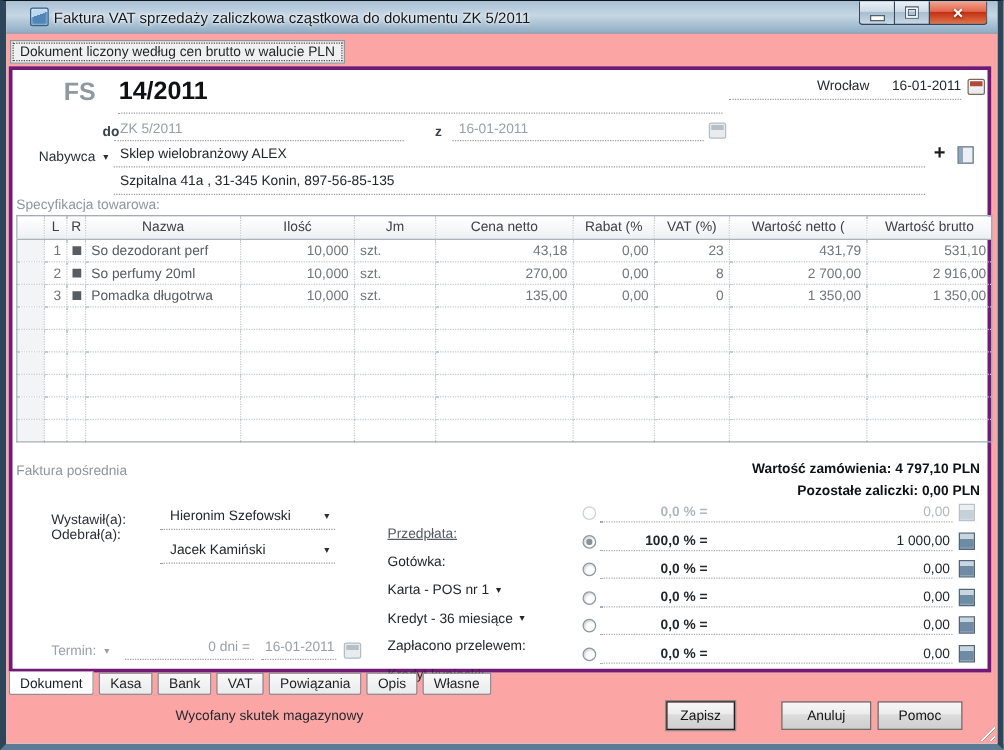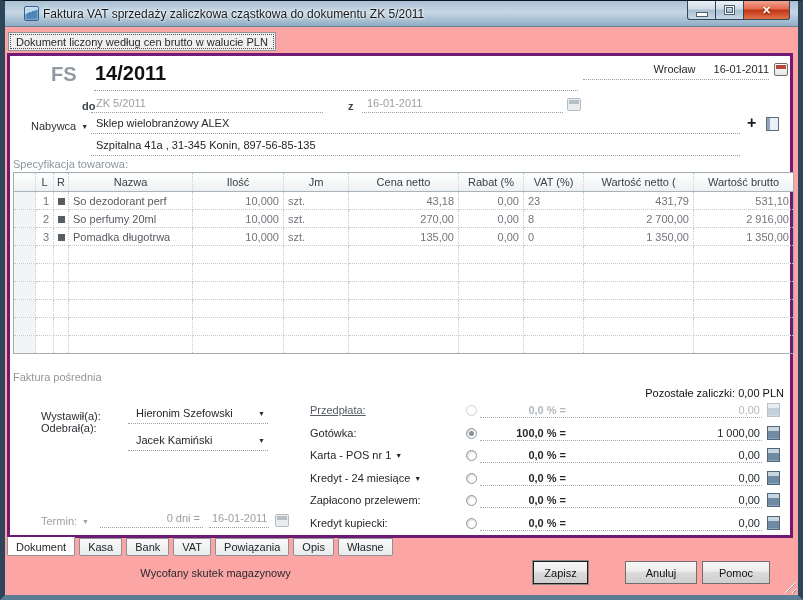--- a/index.html
+++ b/index.html
@@ -64,34 +64,34 @@
   .fld-addr{position:absolute;left:81px;top:83px;width:649px;height:17px;padding-left:5px;color:#24272a;}
   .spec-label{position:absolute;left:3px;top:102px;color:#90969b;}
   
   table.items{position:absolute;left:3px;top:116px;width:780px;border-collapse:collapse;table-layout:fixed;
     font-size:11px;color:#71767b;border:1px solid #a4adb4;}
   table.items th{height:19px;font-weight:normal;color:#3b4045;background:linear-gradient(#ffffff,#edf0f2);
     border-right:1px dotted #c3cad0;border-bottom:1px solid #aab3ba;padding:0 3px;overflow:hidden;white-space:nowrap;text-align:center;}
   table.items td{height:18px;border-right:1px dotted #c3cad0;border-bottom:1px dotted #c3cad0;
     padding:0 4px;overflow:hidden;white-space:nowrap;}
   td.sel,th.sel{background:#f2f4f5;}
-  td.num{text-align:right;} td.vat{text-align:left;} td.name{text-align:left;color:#565b60;} td.unit{text-align:left;}
+  td.num{text-align:right;} td.vat{text-align:right;} td.name{text-align:left;color:#565b60;} td.unit{text-align:left;}
   .sq{display:inline-block;width:7px;height:7px;background:#585d61;}
   
   .sum-left{position:absolute;left:3px;top:315px;color:#90969b;}
   .sum-right1{position:absolute;right:6px;top:313px;font-weight:bold;color:#0f1113;}
-  .sum-right2{position:absolute;right:6px;top:331px;font-weight:normal;color:#0f1113;}
+  .sum-right2{position:absolute;right:6px;top:331px;font-weight:bold;color:#0f1113;}
   
   .lbl-person{position:absolute;color:#2b2f33;}
   .fld-person{position:absolute;width:140px;height:17px;padding-left:8px;color:#24272a;}
   .p-arrow{position:absolute;right:3px;top:3px;font-size:7px;color:#2b2e31;}
   
   .payments{position:absolute;left:280px;top:345px;width:500px;height:140px;}
   .pay-row{position:absolute;left:0;width:100%;height:20px;}
-  .pay-label{position:absolute;left:0;top:3px;color:#24272a;cursor:pointer;padding-left:20px;}
+  .pay-label{position:absolute;left:0;top:20px;color:#24272a;cursor:pointer;padding-left:20px;}
   .plink{text-decoration:underline;color:#565c61;}
   .pdd::after{content:"▼";font-size:7px;margin-left:4px;vertical-align:1px;}
   .pay-line{position:absolute;left:190px;right:28px;top:16px;border-bottom:1px dotted #a7adb2;}
   .radio{position:absolute;left:176px;top:4px;width:11px;height:11px;border:1px solid #8d97a0;border-radius:50%;
     background:#fff;box-shadow:inset 1px 1px 2px rgba(0,0,0,.18);cursor:pointer;}
   .radio.checked::after{content:"";position:absolute;left:2px;top:2px;width:5px;height:5px;border-radius:50%;background:#8a9299;}
   .pay-pct{position:absolute;left:186px;top:3px;width:90px;text-align:right;color:#24272a;font-weight:bold;}
   .pay-amt{position:absolute;left:280px;top:3px;width:190px;text-align:right;color:#24272a;}
   .calc{position:absolute;left:477px;top:2px;width:13px;height:14px;border:1px solid #51667a;
     background:linear-gradient(#c8d6e2 0 4px,#6f8ba3 4px);box-shadow:inset 0 -1px 0 #8ea6ba;cursor:pointer;}
@@ -310,20 +310,21 @@
               <td>&nbsp;</td>
               <td>&nbsp;</td>
               <td>&nbsp;</td>
               <td>&nbsp;</td>
               <td>&nbsp;</td>
             </tr>
           </tbody>
       </table>
 
       <span class="sum-left">Faktura pośrednia</span>
+      <span class="sum-right1">Wartość zamówienia: 4 797,10 PLN</span>
       <span class="sum-right2">Pozostałe zaliczki: 0,00 PLN</span>
 
       <span class="lbl-person" style="left:31px;top:354px;">Wystawił(a):</span>
       <span class="fld-person dot" style="left:118px;top:351px;"><span>Hieronim Szefowski</span><span class="p-arrow">▼</span></span>
       <span class="lbl-person" style="left:31px;top:366px;">Odebrał(a):</span>
       <span class="fld-person dot" style="left:118px;top:378px;"><span>Jacek Kamiński</span><span class="p-arrow">▼</span></span>
 
       <div class="payments">
           <div class="pay-row pdis" style="top: 0px;">
             <span class="pay-line"></span>
@@ -344,21 +345,21 @@
           <div class="pay-row" style="top: 45px;">
             <span class="pay-line"></span>
             <span class="pay-label pdd">Karta - POS nr 1</span>
             <span class="radio"></span>
             <span class="pay-pct">0,0 % =</span>
             <span class="pay-amt">0,00</span>
             <span class="calc"></span>
           </div>
           <div class="pay-row" style="top: 68px;">
             <span class="pay-line"></span>
-            <span class="pay-label pdd">Kredyt - 24 miesiące</span>
+            <span class="pay-label pdd">Kredyt - 36 miesiące</span>
             <span class="radio"></span>
             <span class="pay-pct">0,0 % =</span>
             <span class="pay-amt">0,00</span>
             <span class="calc"></span>
           </div>
           <div class="pay-row" style="top: 90px;">
             <span class="pay-line"></span>
             <span class="pay-label">Zapłacono przelewem:</span>
             <span class="radio"></span>
             <span class="pay-pct">0,0 % =</span>

